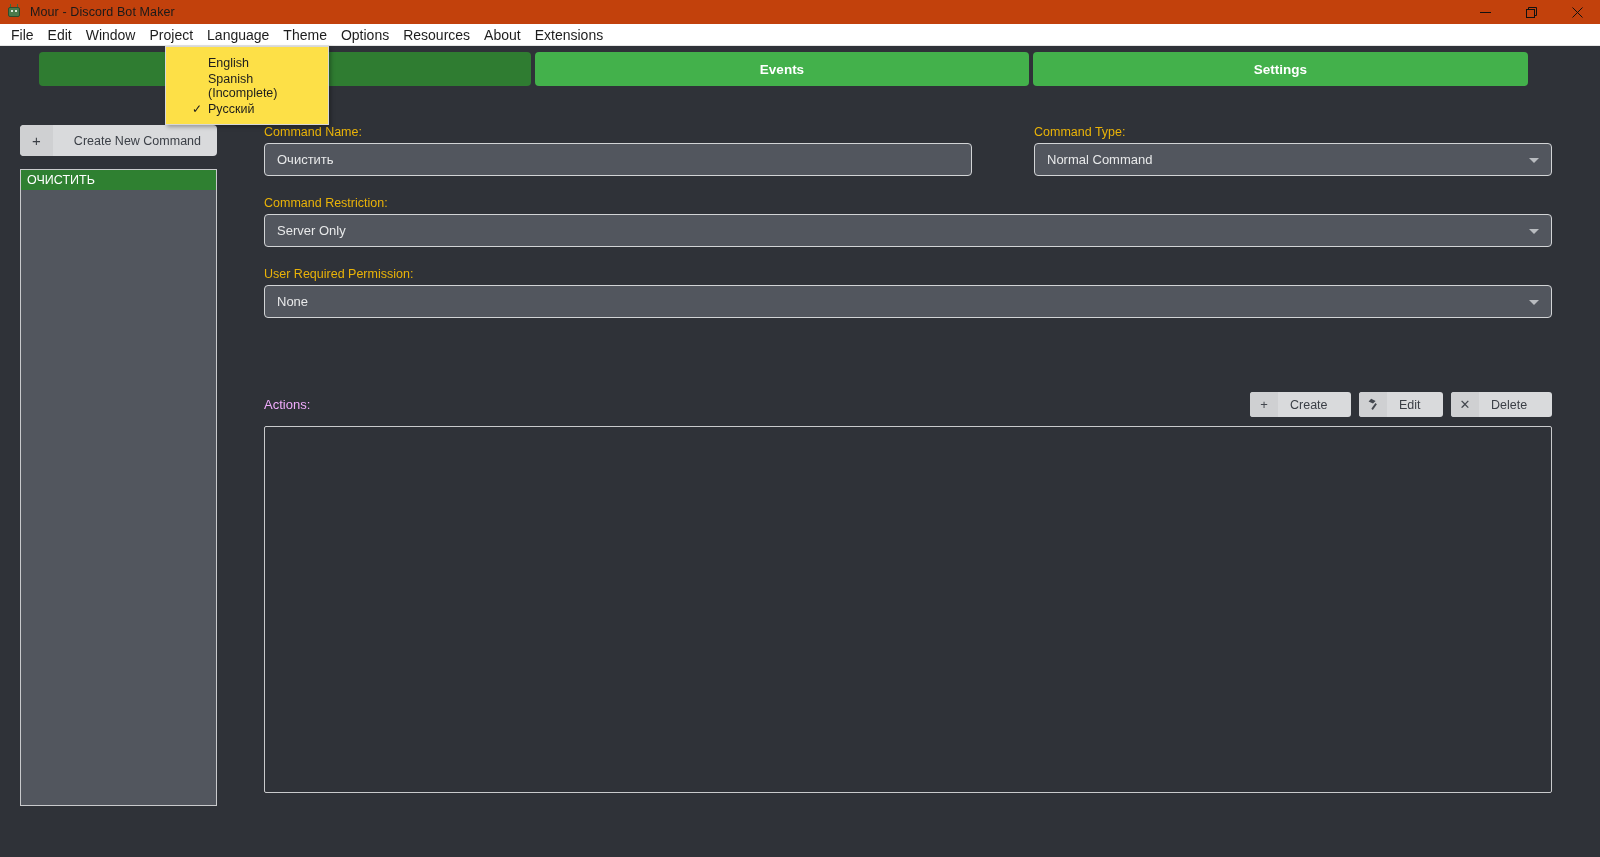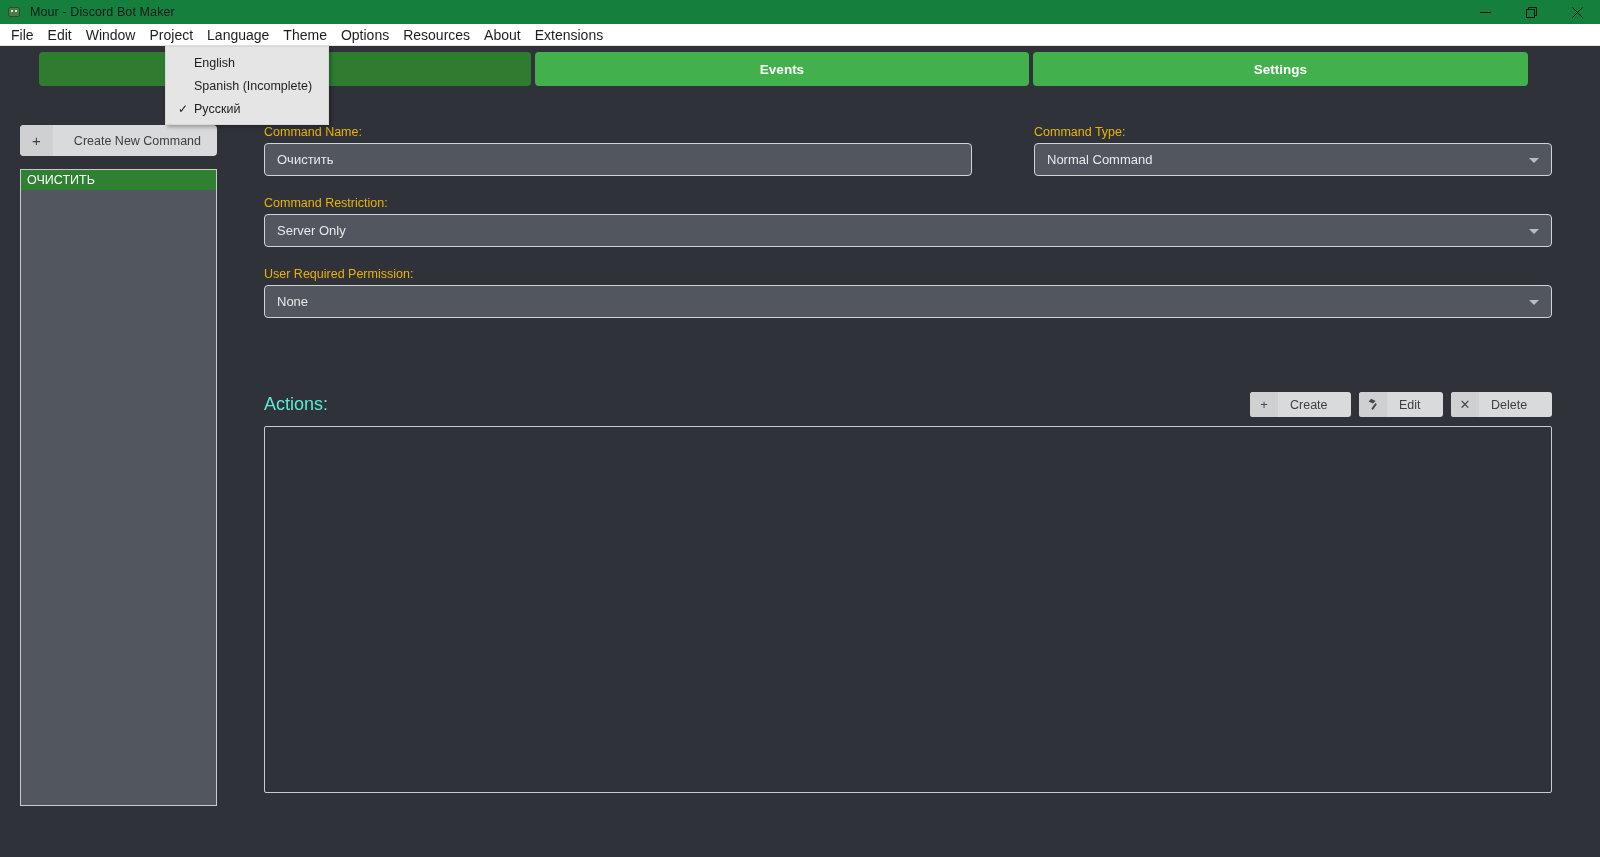--- a/index.html
+++ b/index.html
@@ -5,21 +5,21 @@
   * { box-sizing: border-box; margin: 0; padding: 0; }
   html, body {
     width: 1600px; height: 857px;
     font-family: "Liberation Sans", sans-serif;
     background: #2f3238;
     overflow: hidden;
   }
 
   
   .titlebar {
-    height: 24px; background: #15803d;
+    height: 24px; background: #c2410c;
     display: flex; align-items: center;
     position: relative;
   }
   .app-icon {
     width: 16px; height: 16px; margin-left: 6px; margin-right: 8px;
     position: relative; flex: none;
   }
   .app-icon .bot-body {
     position: absolute; left: 2px; top: 3px; width: 12px; height: 10px;
     background: #4b7a4b; border: 1px solid #2e4d2e; border-radius: 2px;
@@ -53,23 +53,23 @@
   }
   .menu-item {
     font-size: 14px; color: #1d1d1d; padding: 2px 7px; line-height: 16px;
     white-space: nowrap;
   }
   .menu-item.open { background: #ffffff; }
 
   
   .dropdown {
     position: absolute; left: 165px; top: 46px; width: 164px;
-    background: #e5e5e5; border: 1px solid #d7d7d7;
+    background: #fde047; border: 1px solid #d7d7d7;
     box-shadow: 2px 2px 4px rgba(0,0,0,.30);
-    padding: 4px 2px; z-index: 50;
+    padding: 4px 16px; z-index: 50;
   }
   .dd-item {
     height: 23px; display: flex; align-items: center;
     font-size: 12.5px; color: #1d1d1d; padding-left: 6px;
   }
   .dd-check {
     width: 18px; font-size: 12px; color: #1d1d1d; text-align: center; flex: none;
   }
   .dd-label { padding-left: 2px; }
 
@@ -144,21 +144,21 @@
   .col-type { width: 518px; margin-left: 62px; }
 
   .block { margin-top: 20px; }
   .full { width: 1288px; }
 
   
   .actions-header {
     display: flex; align-items: center; justify-content: space-between;
     margin-top: 74px;
   }
-  .actions-label { font-size: 18px; color: #5eead4; }
+  .actions-label { font-size: 13px; color: #f0abfc; }
   .action-btns { display: flex; }
   .act-btn {
     height: 25px; background: #d9dadc; border-radius: 3px; overflow: hidden;
     display: flex; align-items: center; margin-left: 8px;
     color: #3b3f46; font-size: 12.5px;
   }
   .act-btn .ab-icon {
     width: 28px; height: 25px; display: flex; align-items: center; justify-content: center;
     background: #cfd0d2; flex: none; font-size: 13px; color: #44484f;
   }

